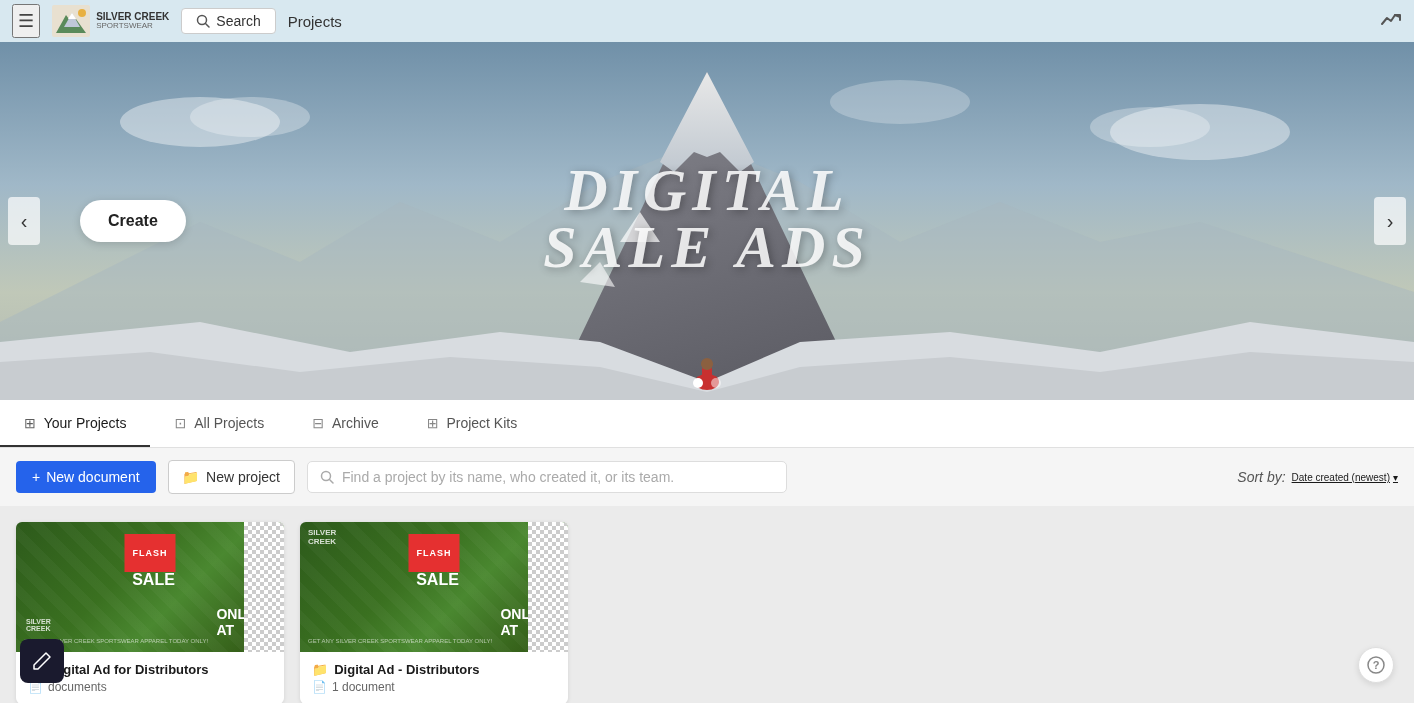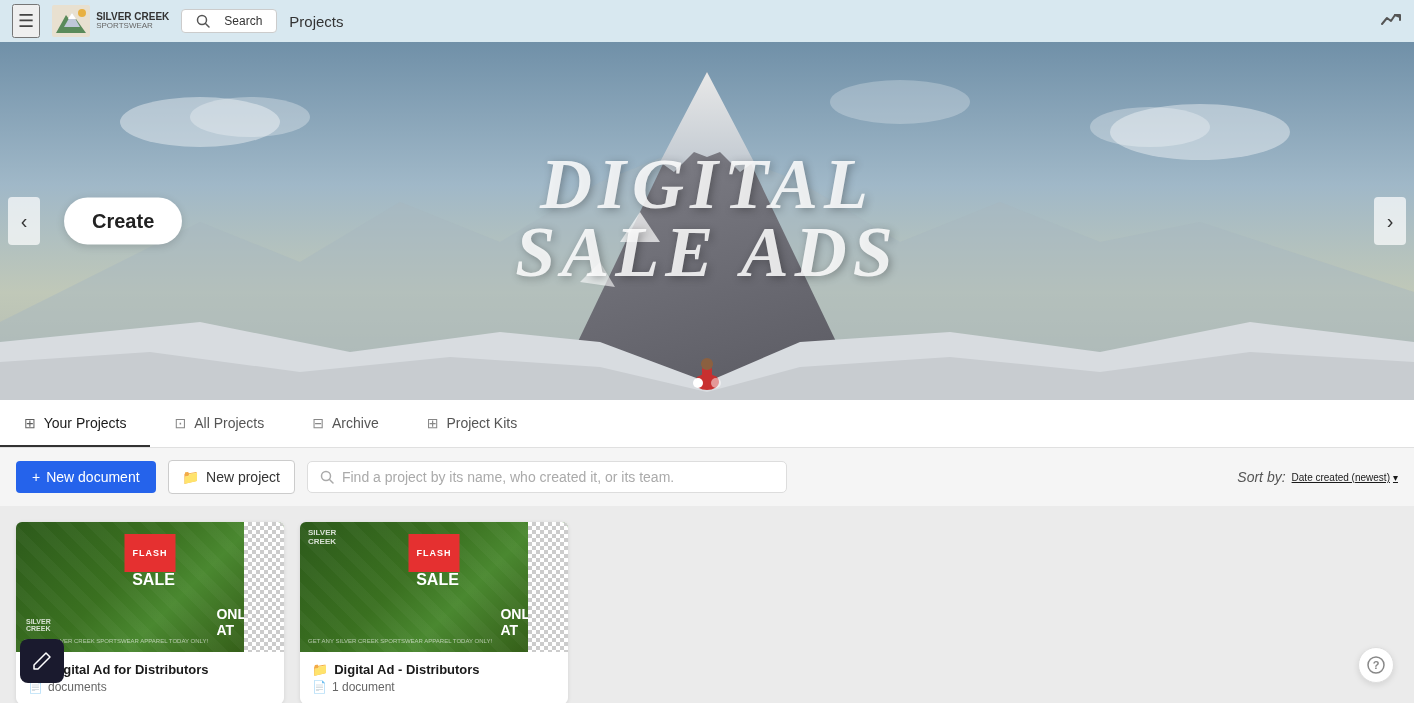--- a/index.html
+++ b/index.html
@@ -27,27 +27,27 @@
       align-items: center;
       gap: 6px;
     }
     .logo-icon {
       width: 38px;
       height: 32px;
     }
     .nav-search-btn {
       display: flex;
       align-items: center;
-      gap: 14px;
+      gap: 6px;
       background: white;
       border: 1px solid #ccc;
       border-radius: 4px;
       padding: 4px 14px;
       cursor: pointer;
-      font-size: 12px;
+      font-size: 14px;
       color: #333;
     }
     .nav-search-btn .search-icon-svg {
       color: #555;
     }
     .nav-projects-label {
       font-size: 15px;
       color: #333;
       font-weight: 400;
     }
@@ -85,21 +85,21 @@
       width: 100%;
       height: 100%;
     }
     .hero-title {
       position: absolute;
       top: 50%;
       left: 50%;
       transform: translate(-50%, -52%);
       text-align: center;
       color: rgba(255,255,255,0.85);
-      font-size: 72px;
+      font-size: 60px;
       font-weight: 900;
       letter-spacing: 6px;
       line-height: 0.95;
       text-transform: uppercase;
       font-style: italic;
       text-shadow: 2px 2px 8px rgba(0,0,0,0.3);
       pointer-events: none;
       font-family: Georgia, serif;
     }
     .hero-nav-prev {
@@ -131,28 +131,28 @@
       border-radius: 4px;
       cursor: pointer;
       font-size: 20px;
       display: flex;
       align-items: center;
       justify-content: center;
       color: #333;
     }
     .hero-create-btn {
       position: absolute;
-      left: 64px;
+      left: 80px;
       top: 50%;
       transform: translateY(-50%);
       background: white;
       border: none;
       border-radius: 30px;
       padding: 12px 28px;
-      font-size: 20px;
+      font-size: 16px;
       font-weight: 600;
       cursor: pointer;
       color: #222;
       box-shadow: 0 2px 8px rgba(0,0,0,0.15);
     }
     .hero-dots {
       position: absolute;
       bottom: 12px;
       left: 50%;
       transform: translateX(-50%);

